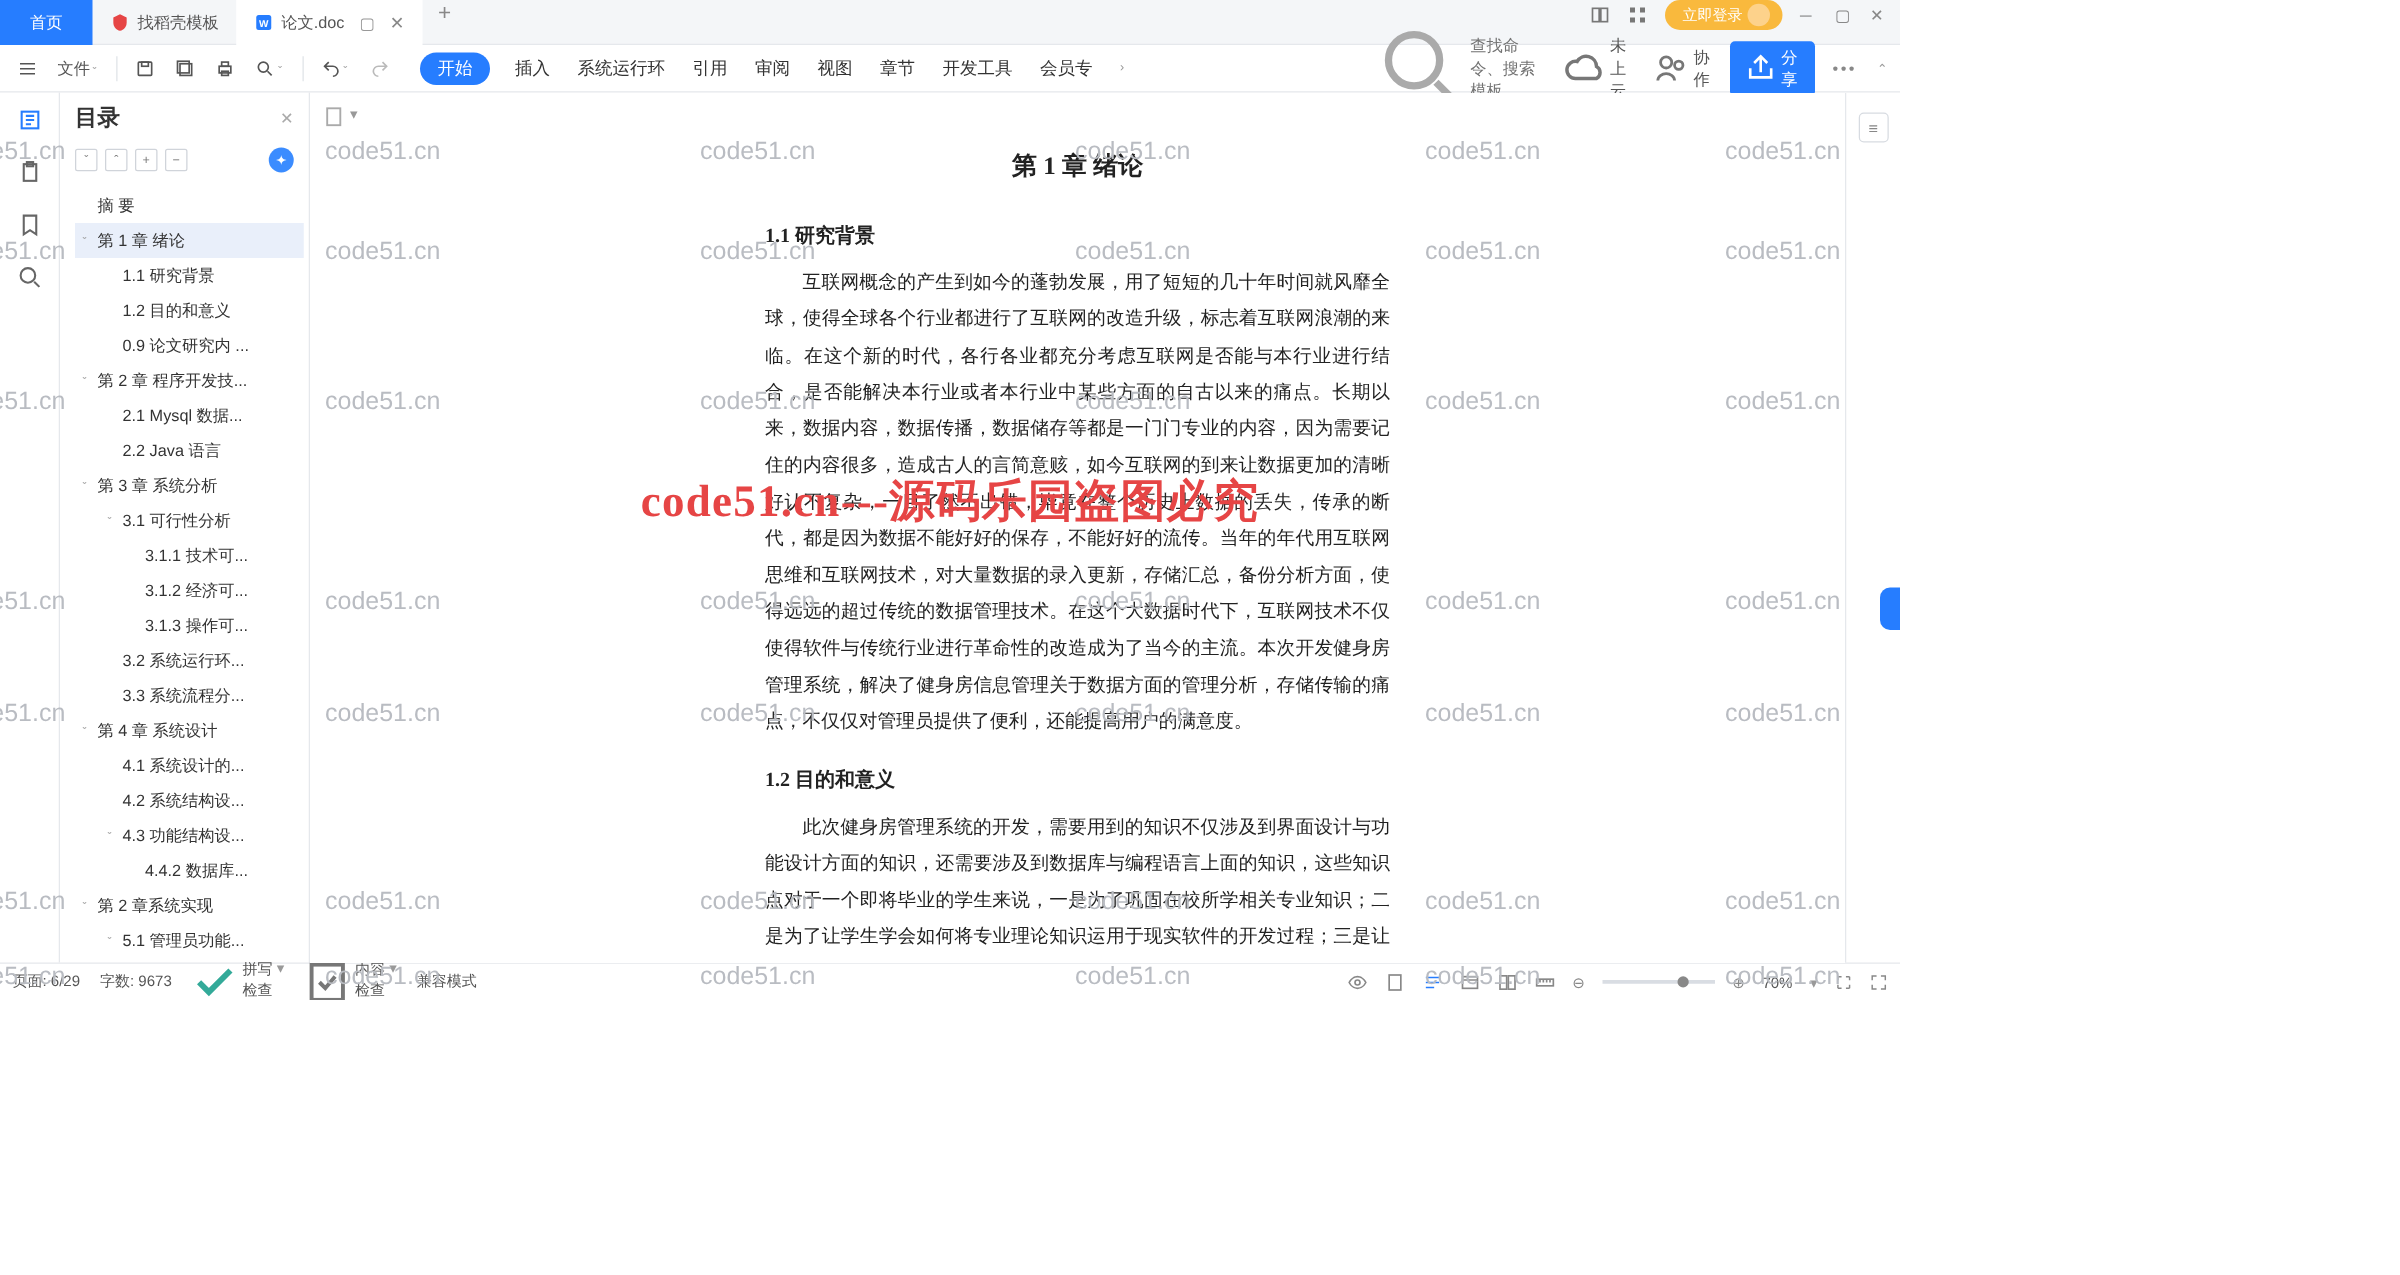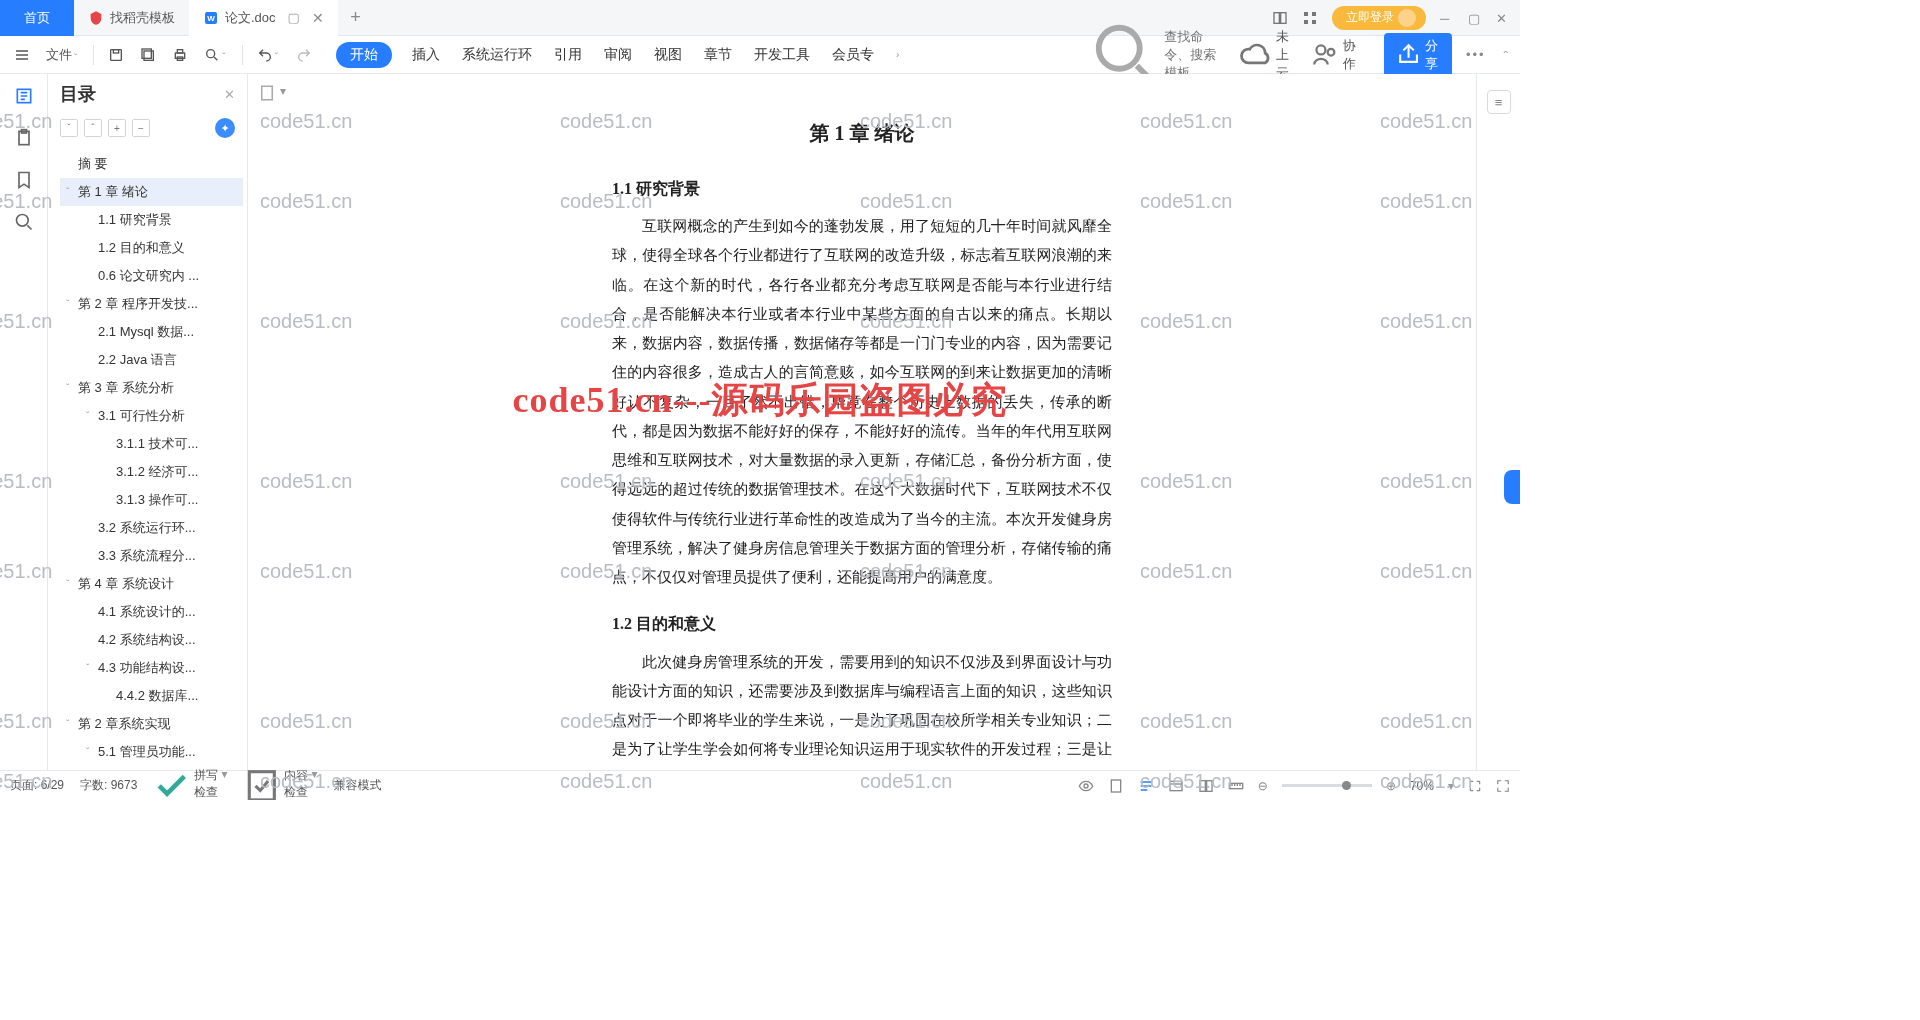--- a/index.html
+++ b/index.html
@@ -1,17 +1,17 @@
 <!DOCTYPE html>
 <html><head>
 <meta charset="utf-8">
 <style>
   * { margin:0; padding:0; box-sizing:border-box; }
   body { font-family:"Microsoft YaHei","PingFang SC",sans-serif; font-size:13px; color:#333; background:#fff; overflow:hidden; width:1520px; height:800px; position:relative; }
-  .titlebar { height:36px; background:#f4f6f8; display:flex; align-items:center; border-bottom:1px solid #e5e8ec; }
+  .titlebar { height:36px; background:#f4f6f8; display:flex; align-items:flex-start; border-bottom:1px solid #e5e8ec; }
   .tab { height:36px; display:flex; align-items:center; padding:0 14px; gap:6px; font-size:13px; color:#555; cursor:pointer; position:relative; }
   .tab.home { background:#267dff; color:#fff; padding:0 24px; }
   .tab.active { background:#fff; }
   .tab .ico { width:16px; height:16px; display:inline-block; }
   .tab .close { color:#888; font-size:14px; margin-left:6px; }
   .tab .rect { font-size:13px; color:#999; }
   .addtab { width:36px; text-align:center; font-size:18px; color:#888; cursor:pointer; }
   .t-right { margin-left:auto; display:flex; align-items:center; gap:14px; padding-right:10px; }
   .t-right .ico { width:16px; height:16px; color:#666; cursor:pointer; }
   .login-btn { background:#f9b93d; color:#fff; border-radius:14px; padding:3px 10px 3px 14px; font-size:12px; display:flex; align-items:center; gap:4px; cursor:pointer; }
@@ -21,21 +21,21 @@
   .ribbon { height:38px; display:flex; align-items:center; border-bottom:1px solid #e5e8ec; padding:0 8px; gap:4px; }
   .rb-btn { padding:4px 6px; cursor:pointer; color:#555; display:flex; align-items:flex-end; }
   .rb-sep { width:1px; height:20px; background:#e0e3e8; margin:0 4px; }
   .rb-tabs { display:flex; gap:18px; margin-left:14px; font-size:14px; color:#333; align-items:center; }
   .rb-tab { cursor:pointer; padding:4px 2px; }
   .rb-tab.active { background:#267dff; color:#fff; border-radius:13px; padding:4px 14px; }
   .chev { font-size:10px; color:#999; margin:0 2px; }
   .rb-right { margin-left:auto; display:flex; align-items:center; gap:14px; }
   .search-cmd { color:#737373; font-size:13px; display:flex; align-items:center; gap:4px; }
   .cloud { color:#555; display:flex; align-items:center; gap:4px; font-size:13px; }
-  .share-btn { background:#267dff; color:#fff; border-radius:4px; padding:4px 12px; font-size:13px; display:flex; align-items:center; gap:4px;margin-left:12px; }
+  .share-btn { background:#267dff; color:#fff; border-radius:4px; padding:4px 12px; font-size:13px; display:flex; align-items:center; gap:4px; }
   
   .main { display:flex; height:calc(100% - 36px - 38px - 30px); }
   .sidebar-icons { width:48px; border-right:1px solid #e5e8ec; display:flex; flex-direction:column; align-items:center; padding-top:12px; gap:22px; }
   .sidebar-icons .sico { width:20px; height:20px; color:#666; cursor:pointer; }
   .sidebar-icons .sico.active { color:#267dff; }
   .outline { width:200px; border-right:1px solid #e5e8ec; display:flex; flex-direction:column; }
   .outline-head { padding:8px 12px; display:flex; align-items:center; justify-content:space-between; }
   .outline-head h3 { font-size:18px; font-weight:600; }
   .outline-head .x { color:#aaa; cursor:pointer; }
   .ol-toolbar { padding:4px 12px 8px; display:flex; align-items:center; gap:6px; }
@@ -255,21 +255,21 @@
       <span class="tb">+</span>
       <span class="tb">−</span>
       <span class="spacer"></span>
       <span class="bubble">✦</span>
     </div>
     <div class="tree" id="tree">
         <div class="tree-item l1"><span class="tg"></span><span>摘  要</span></div>
         <div class="tree-item l1 sel"><span class="tg">ˇ</span><span>第 1 章  绪论</span></div>
         <div class="tree-item l2"><span class="tg"></span><span>1.1 研究背景</span></div>
         <div class="tree-item l2"><span class="tg"></span><span>1.2 目的和意义</span></div>
-        <div class="tree-item l2"><span class="tg"></span><span>0.6  论文研究内 ...</span></div>
+        <div class="tree-item l2"><span class="tg"></span><span>0.9  论文研究内 ...</span></div>
         <div class="tree-item l1"><span class="tg">ˇ</span><span>第 2 章  程序开发技...</span></div>
         <div class="tree-item l2"><span class="tg"></span><span>2.1 Mysql 数据...</span></div>
         <div class="tree-item l2"><span class="tg"></span><span>2.2 Java 语言</span></div>
         <div class="tree-item l1"><span class="tg">ˇ</span><span>第 3 章  系统分析</span></div>
         <div class="tree-item l2"><span class="tg">ˇ</span><span>3.1 可行性分析</span></div>
         <div class="tree-item l3"><span class="tg"></span><span>3.1.1 技术可...</span></div>
         <div class="tree-item l3"><span class="tg"></span><span>3.1.2 经济可...</span></div>
         <div class="tree-item l3"><span class="tg"></span><span>3.1.3 操作可...</span></div>
         <div class="tree-item l2"><span class="tg"></span><span>3.2 系统运行环...</span></div>
         <div class="tree-item l2"><span class="tg"></span><span>3.3 系统流程分...</span></div>

